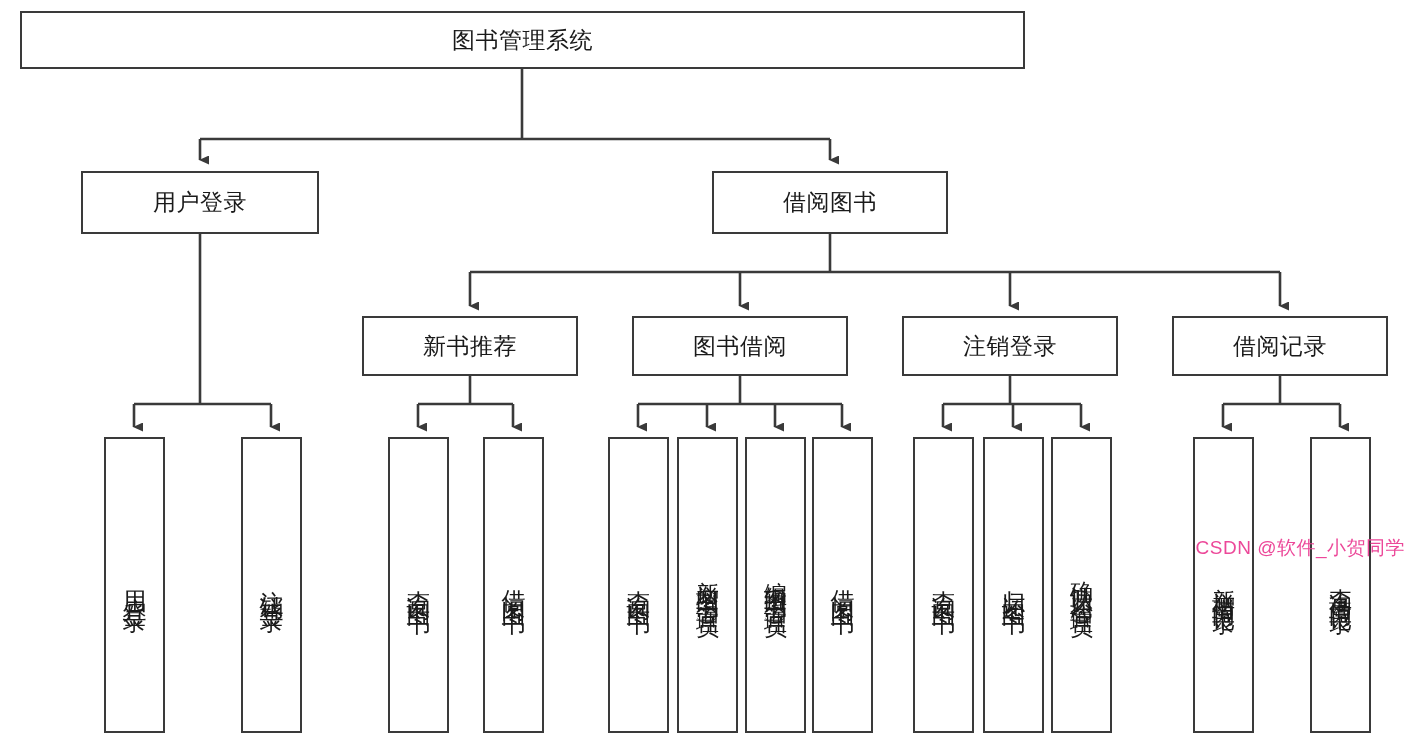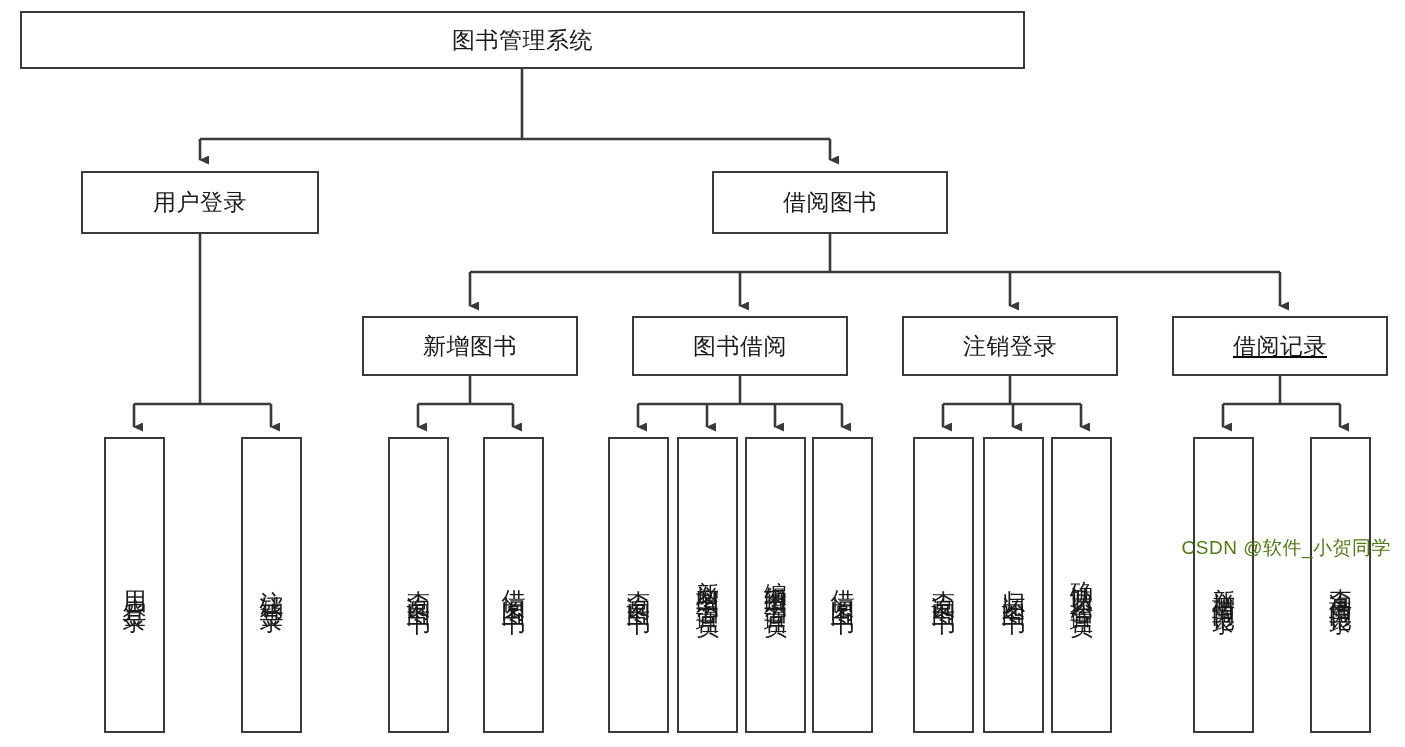--- a/index.html
+++ b/index.html
@@ -63,24 +63,24 @@
     line-height: 1;
     text-align: center;
     white-space: nowrap;
   }
   .node.vertical.long .node-label {
     letter-spacing: 5px;
     font-size: 23px;
   }
   .watermark {
     position: absolute;
-    right: 14px;
+    right: 0;
     bottom: 6px;
     font-size: 19px;
-    color: #4d7c0f;
+    color: #ec4899;
     letter-spacing: 0.5px;
     white-space: nowrap;
     user-select: none;
   }
 </style>
 </head>
 <body>
 
 <div id="diagram-root">
 
@@ -139,29 +139,29 @@
   </div>
 
   <div class="node horizontal" style="left:81px; top:171px; width:238px; height:63px;">
     <span class="node-label">用户登录</span>
   </div>
   <div class="node horizontal" style="left:712px; top:171px; width:236px; height:63px;">
     <span class="node-label">借阅图书</span>
   </div>
 
   <div class="node horizontal" style="left:362px; top:316px; width:216px; height:60px;">
-    <span class="node-label">新增图书</span>
+    <span class="node-label">新书推荐</span>
   </div>
   <div class="node horizontal" style="left:632px; top:316px; width:216px; height:60px;">
     <span class="node-label">图书借阅</span>
   </div>
   <div class="node horizontal" style="left:902px; top:316px; width:216px; height:60px;">
     <span class="node-label">注销登录</span>
   </div>
-  <div class="node horizontal" style="left:1172px; top:316px; width:216px; height:60px;text-decoration:underline;">
+  <div class="node horizontal" style="left:1172px; top:316px; width:216px; height:60px;">
     <span class="node-label">借阅记录</span>
   </div>
 
   <div class="node vertical" style="left:104px; top:437px; width:61px; height:296px;">
     <span class="node-label">用户登录</span>
   </div>
   <div class="node vertical" style="left:241px; top:437px; width:61px; height:296px;">
     <span class="node-label">注销登录</span>
   </div>
   <div class="node vertical" style="left:388px; top:437px; width:61px; height:296px;">

